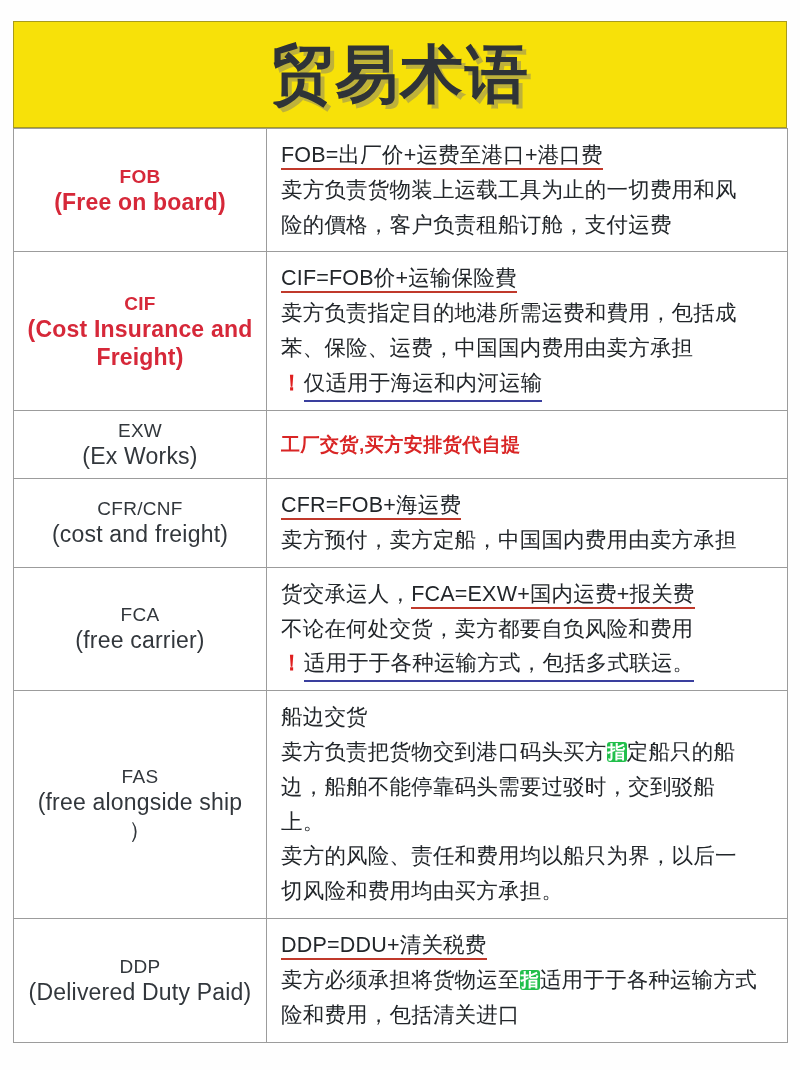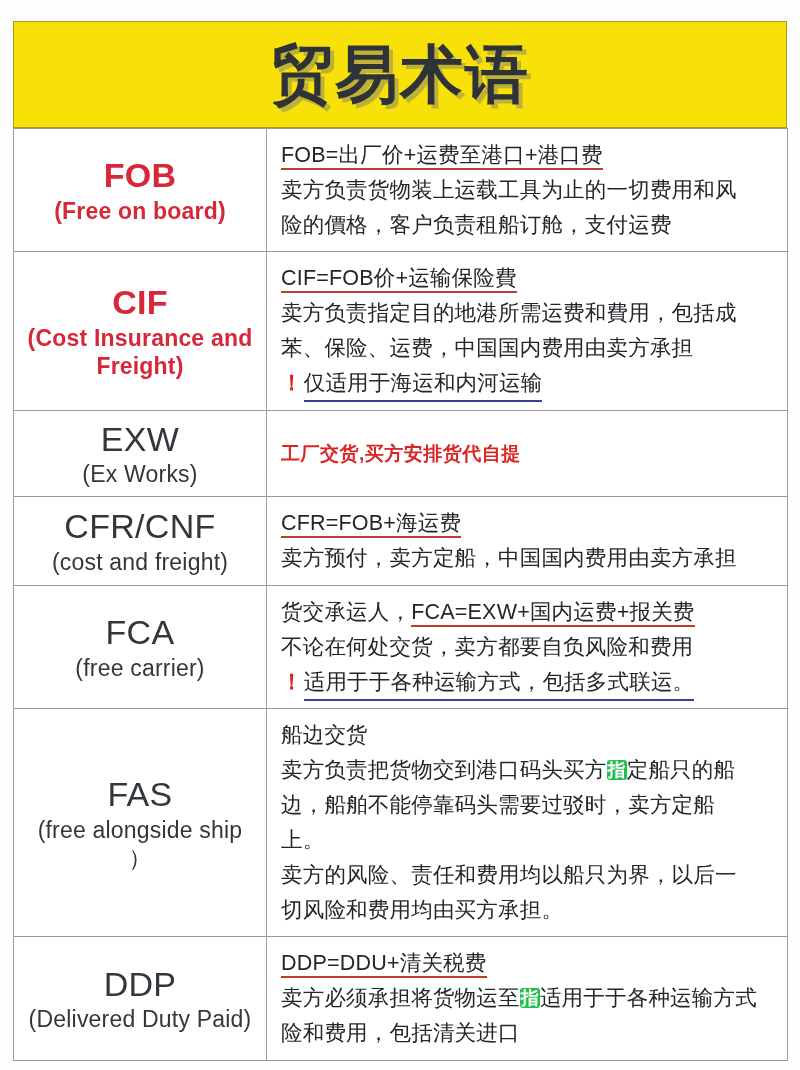--- a/index.html
+++ b/index.html
@@ -66,21 +66,21 @@
 
   col.c-term { width: 253px; }
   col.c-desc { width: 521px; }
 
   
   .term-cell {
     text-align: center;
     padding: 8px 10px;
   }
   .term-abbr {
-    font-size: 34px;
+    font-size: 19px;
     line-height: 1.22;
     letter-spacing: 0.3px;
   }
   .term-full {
     font-size: 23px;
     line-height: 1.22;
     letter-spacing: 0.2px;
   }
   .term-cell.red .term-abbr,
   .term-cell.red .term-full {
@@ -235,21 +235,21 @@
           <td>
             <div class="term-cell dark">
               <div class="term-abbr">FAS</div>
               <div class="term-full">(free alongside ship<br>）</div>
             </div>
           </td>
           <td>
             <div class="desc-cell">
               <div class="desc-line"><span>船边交货</span></div>
               <div class="desc-line"><span>卖方负责把货物交到港口码头买方</span><span class="hl-green">指</span><span>定船只的船</span></div>
-              <div class="desc-line"><span>边，船舶不能停靠码头需要过驳时，卖方定船</span></div>
+              <div class="desc-line"><span>边，船舶不能停靠码头需要过驳时，交到驳船</span></div>
               <div class="desc-line"><span>上。</span></div>
               <div class="desc-line"><span>卖方的风险、责任和费用均以船只为界，以后一</span></div>
               <div class="desc-line"><span>切风险和费用均由买方承担。</span></div>
             </div>
           </td>
         </tr>
         <tr>
           <td>
             <div class="term-cell dark">
               <div class="term-abbr">DDP</div>

